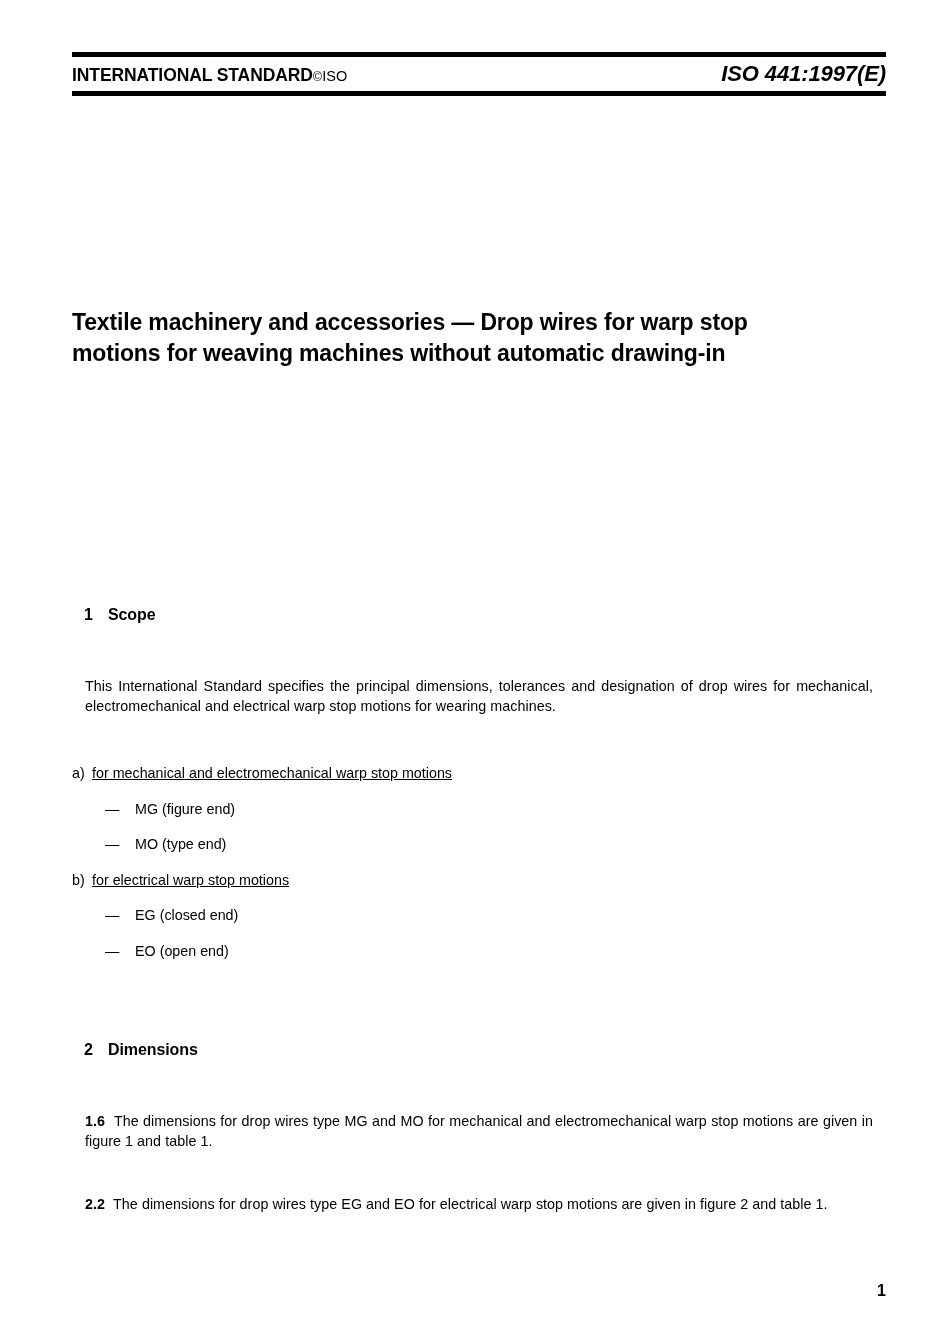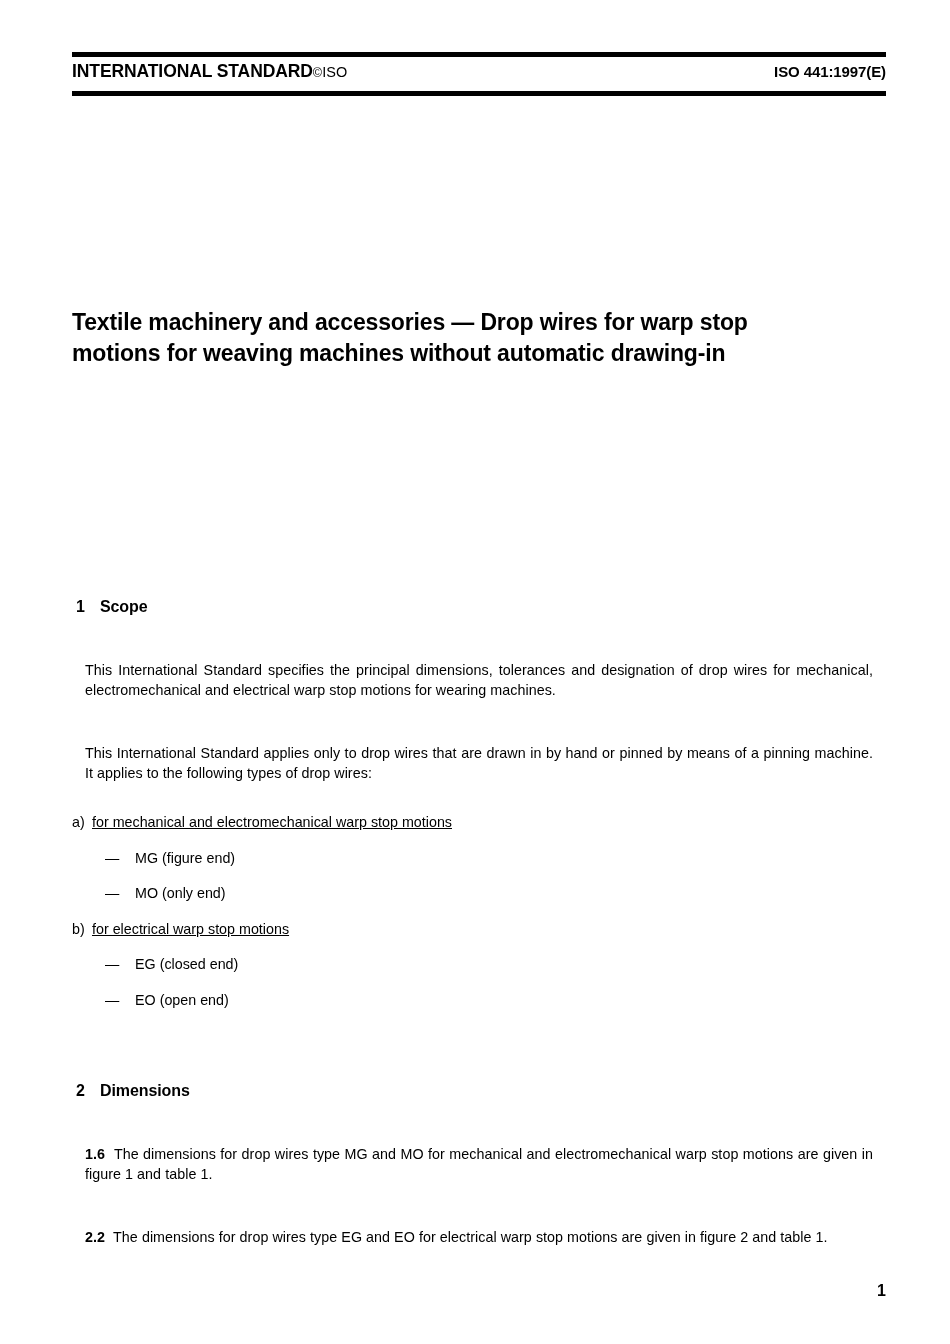--- a/index.html
+++ b/index.html
@@ -62,24 +62,25 @@
   .header-copy {
     font-size: 14.5px;
     font-weight: normal;
     margin-left: 0;
     letter-spacing: 0.1px;
   }
   .header-copy .copy-mark {
     font-size: 12.5px;
   }
   .header-right {
-    font-size: 15px;
+    font-size: 22px;
     font-weight: bold;
     white-space: nowrap;
     letter-spacing: -0.1px;
+    font-style: italic;
   }
 
   
   .doc-title {
     position: absolute;
     left: 72px;
     top: 292px;
     width: 760px;
     font-size: 23px;
     font-weight: bold;
@@ -89,21 +90,21 @@
 
   
   .body {
     position: absolute;
     left: 72px;
     top: 594px;
     width: 814px;
   }
 
   h2.clause {
-    margin: 4px;
+    margin: 12px;
     font-size: 16px;
     font-weight: bold;
     letter-spacing: -0.1px;
   }
   h2.clause .num {
     display: inline-block;
     min-width: 24px;
   }
 
   p.para {
@@ -188,41 +189,40 @@
     <h2 class="clause">
       <span class="num">1</span><span>Scope</span>
     </h2>
 
     <div class="sp-after-heading"></div>
 
     <p class="para">This International Standard specifies the principal dimensions, tolerances and designation of drop wires for mechanical, electromechanical and electrical warp stop motions for wearing machines.</p>
 
     <div class="sp-para"></div>
 
-    <p class="para">This International Standard applies only to drop wires that are drawn in by hand or pinned by means of a pinning machine. It applies to the following types of drop wires:</p>
 
     <div class="sp-list-top"></div>
 
     <div class="alpha-item">
       <span class="marker">a)</span>
       <span class="text">for mechanical and electromechanical warp stop motions</span>
     </div>
 
     <div class="sp-item"></div>
 
     <div class="dash-item">
       <span class="marker">—</span>
       <span class="text">MG (figure end)</span>
     </div>
 
     <div class="sp-item"></div>
 
     <div class="dash-item">
       <span class="marker">—</span>
-      <span class="text">MO (only end)</span>
+      <span class="text">MO (type end)</span>
     </div>
 
     <div class="sp-item"></div>
 
     <div class="alpha-item">
       <span class="marker">b)</span>
       <span class="text">for electrical warp stop motions</span>
     </div>
 
     <div class="sp-item"></div>

